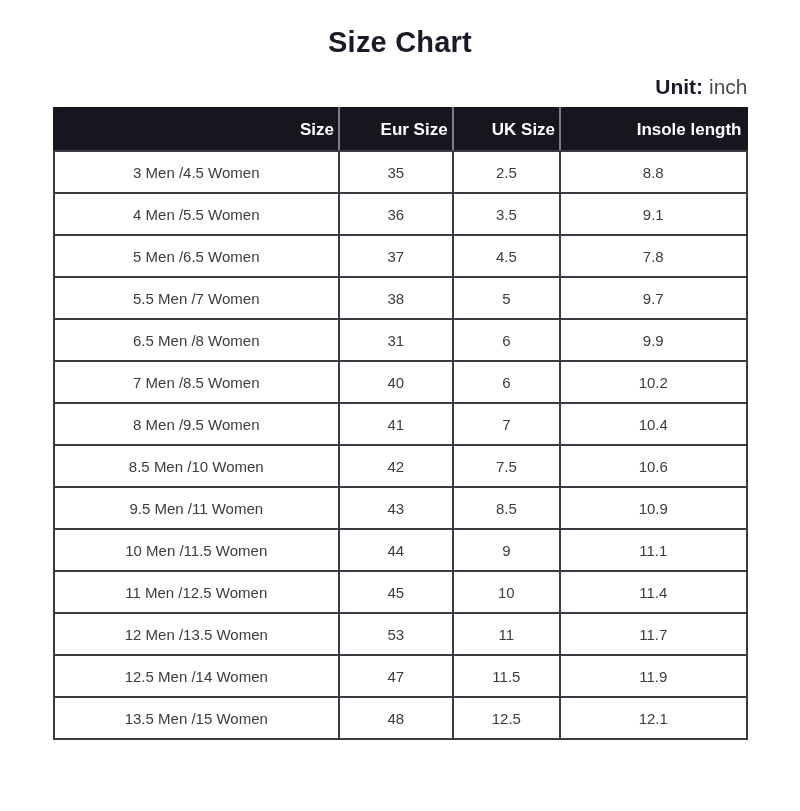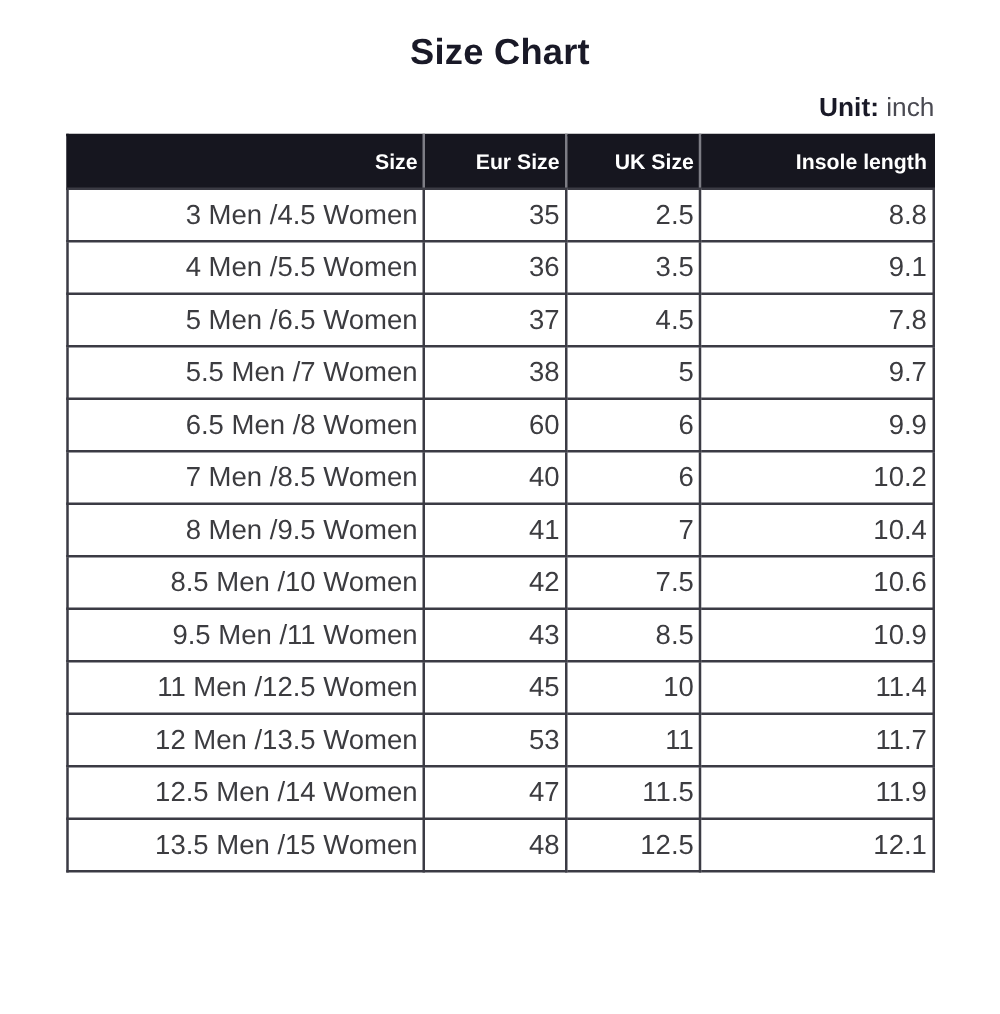--- a/index.html
+++ b/index.html
@@ -61,24 +61,24 @@
     border-top: 2px solid #16161f;
     border-bottom: 2px solid #3b3b44;
     border-left: 2px solid #7d7d85;
     border-right: 2px solid #7d7d85;
   }
   .size-chart th:first-child { border-left: 2px solid #16161f; }
   .size-chart th:last-child { border-right: 2px solid #16161f; }
   .size-chart td {
     background: #ffffff;
     color: #3c3c40;
-    font-size: 22px;
+    font-size: 15px;
     height: 40px;
     padding: 0 4px;
-    text-align: right;
+    text-align: center;
     vertical-align: middle;
     border: 2px solid #3b3b44;
   }
 </style>
 </head>
 <body>
 
 <div class="page">
   <h1 class="chart-title">Size Chart</h1>
 
@@ -122,21 +122,21 @@
     <td>7.8</td>
   </tr>
         <tr>
     <td>5.5 Men /7 Women</td>
     <td>38</td>
     <td>5</td>
     <td>9.7</td>
   </tr>
         <tr>
     <td>6.5 Men /8 Women</td>
-    <td>60</td>
+    <td>31</td>
     <td>6</td>
     <td>9.9</td>
   </tr>
         <tr>
     <td>7 Men /8.5 Women</td>
     <td>40</td>
     <td>6</td>
     <td>10.2</td>
   </tr>
         <tr>
@@ -149,20 +149,26 @@
     <td>8.5 Men /10 Women</td>
     <td>42</td>
     <td>7.5</td>
     <td>10.6</td>
   </tr>
         <tr>
     <td>9.5 Men /11 Women</td>
     <td>43</td>
     <td>8.5</td>
     <td>10.9</td>
+  </tr>
+        <tr>
+    <td>10 Men /11.5 Women</td>
+    <td>44</td>
+    <td>9</td>
+    <td>11.1</td>
   </tr>
         <tr>
     <td>11 Men /12.5 Women</td>
     <td>45</td>
     <td>10</td>
     <td>11.4</td>
   </tr>
         <tr>
     <td>12 Men /13.5 Women</td>
     <td>53</td>

